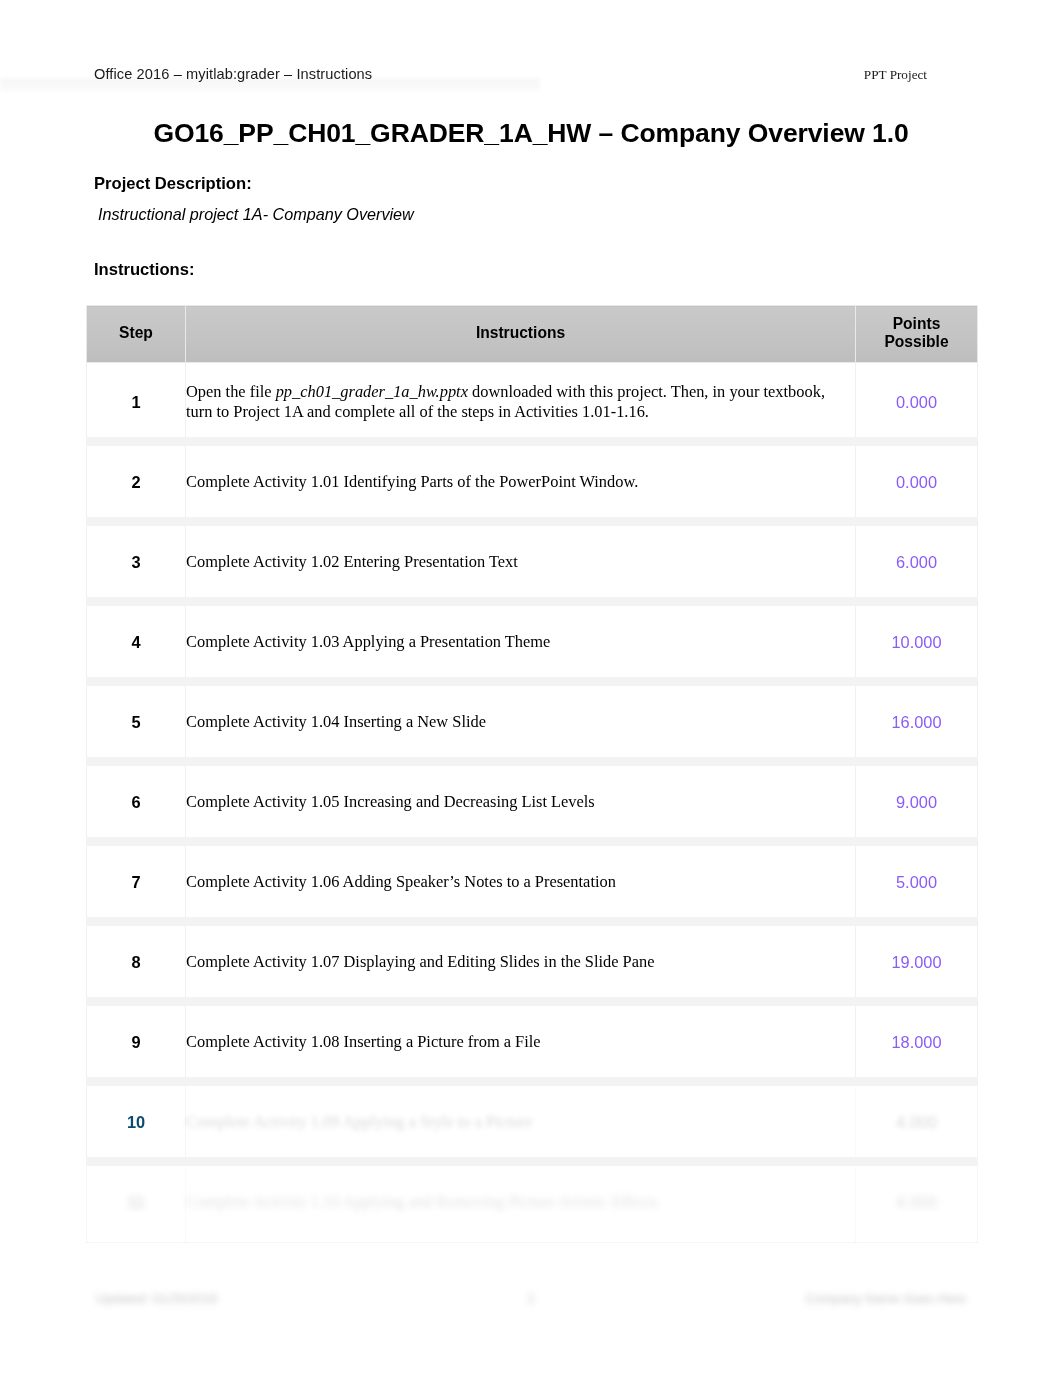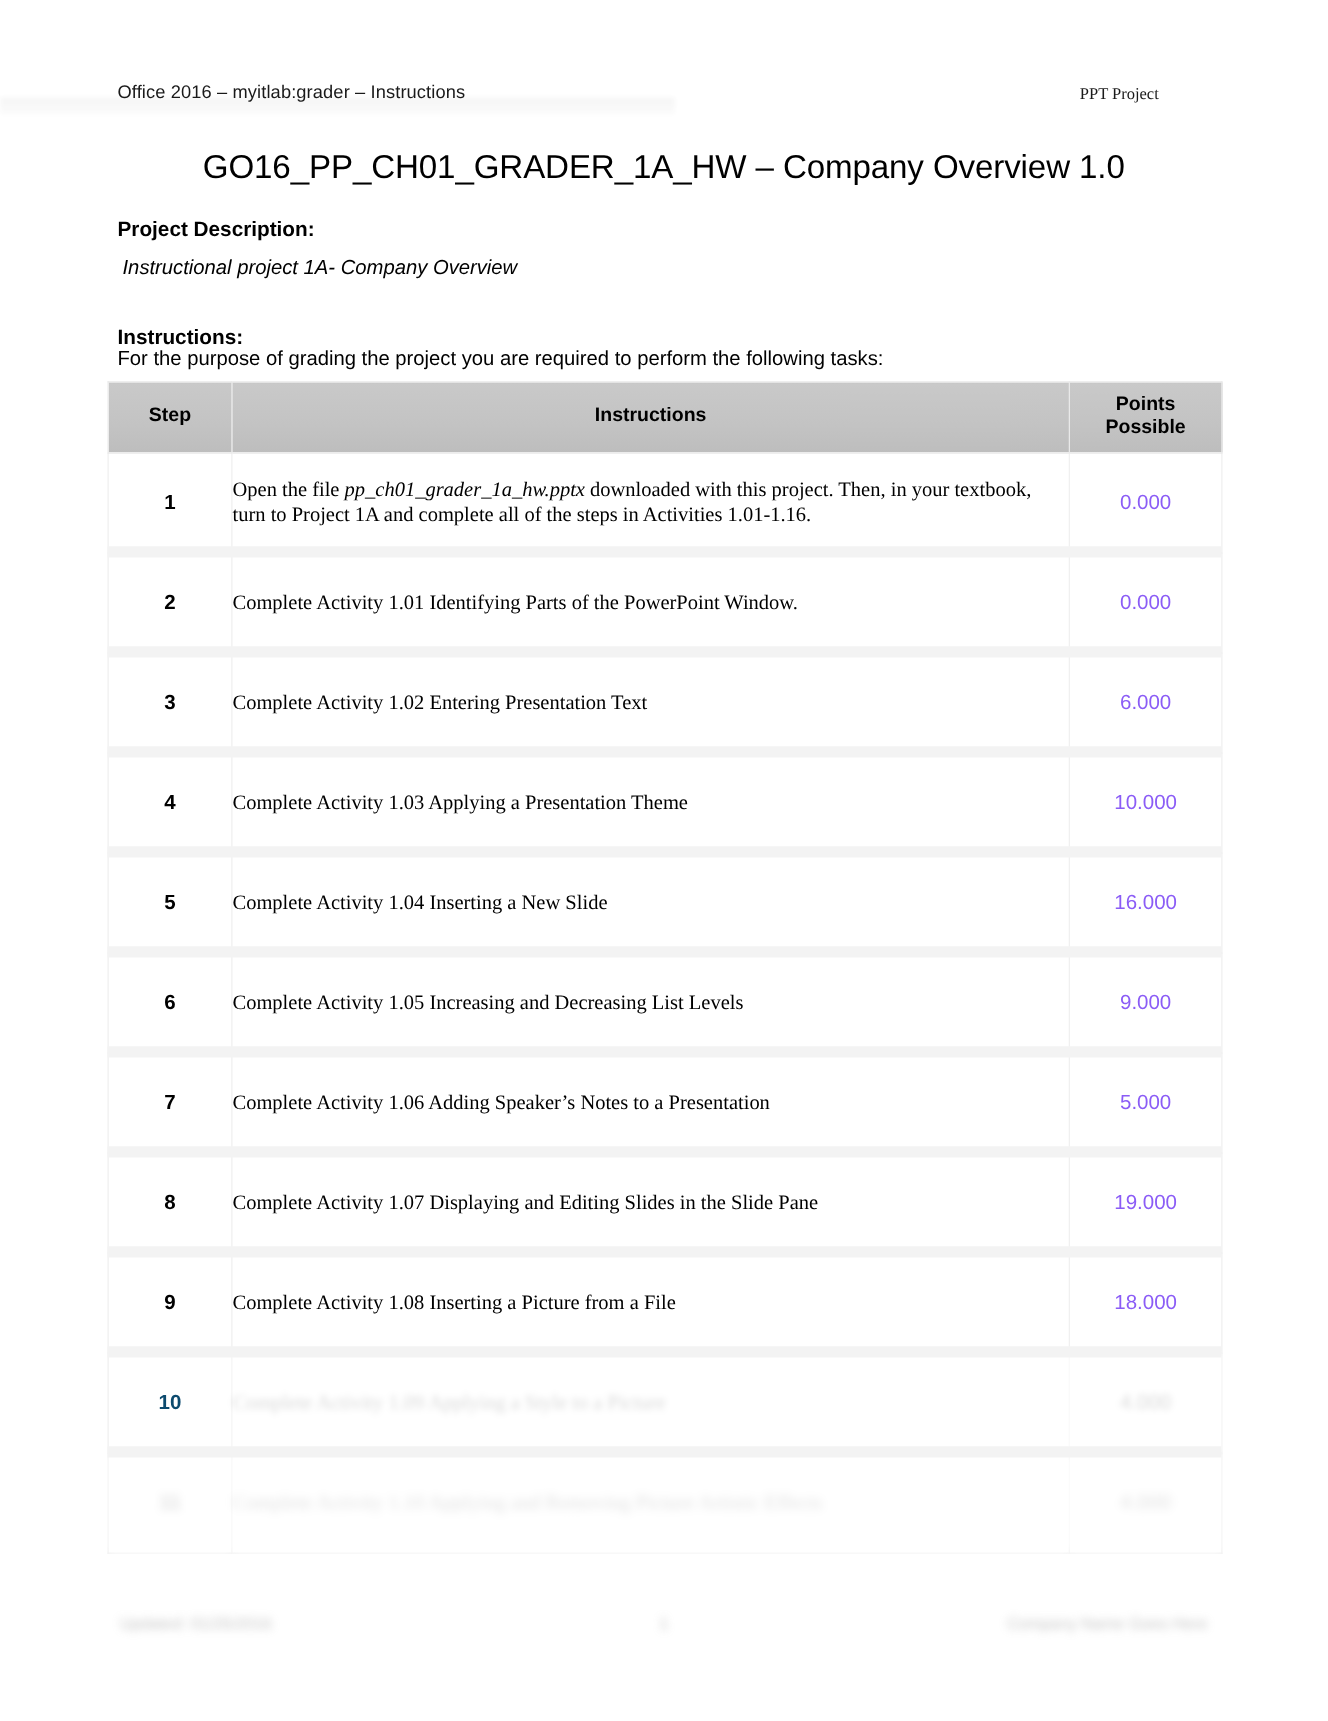--- a/index.html
+++ b/index.html
@@ -62,21 +62,21 @@
   }
 
   
   .doc-title {
     position: absolute;
     left: 0;
     top: 118px;
     width: 1062px;
     text-align: center;
     font-size: 26.5px;
-    font-weight: normal;
+    font-weight: bold;
     letter-spacing: -0.1px;
     color: #000;
     white-space: nowrap;
   }
 
   
   .sec-heading {
     position: absolute;
     left: 94px;
     font-size: 16.6px;
@@ -223,21 +223,20 @@
     <div class="header-left">Office 2016 – myitlab:grader – Instructions</div>
     <div class="header-right">PPT Project</div>
   </div>
 
   <div class="doc-title">GO16_PP_CH01_GRADER_1A_HW – Company Overview 1.0</div>
 
   <div class="sec-heading" id="project-desc-heading">Project Description:</div>
   <div class="sec-text" id="project-desc-text">Instructional project 1A- Company Overview</div>
 
   <div class="sec-heading" id="instructions-heading">Instructions:</div>
-  <div class="sec-text" id="instructions-text">For the purpose of grading the project you are required to perform the following tasks:</div>
 
   <table class="grader-table">
     <colgroup>
       <col class="c-step">
       <col class="c-instr">
       <col class="c-pts">
     </colgroup>
     <thead>
       <tr>
         <th class="th-step">Step</th>

